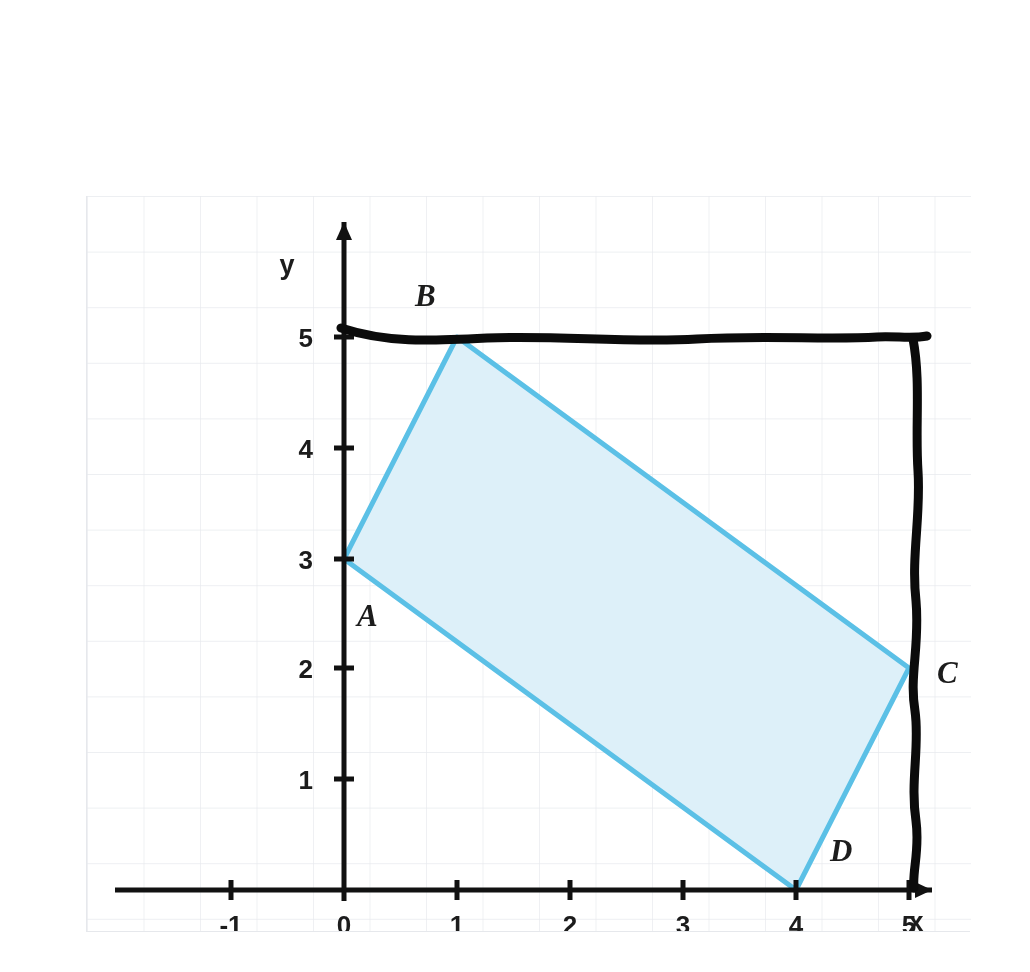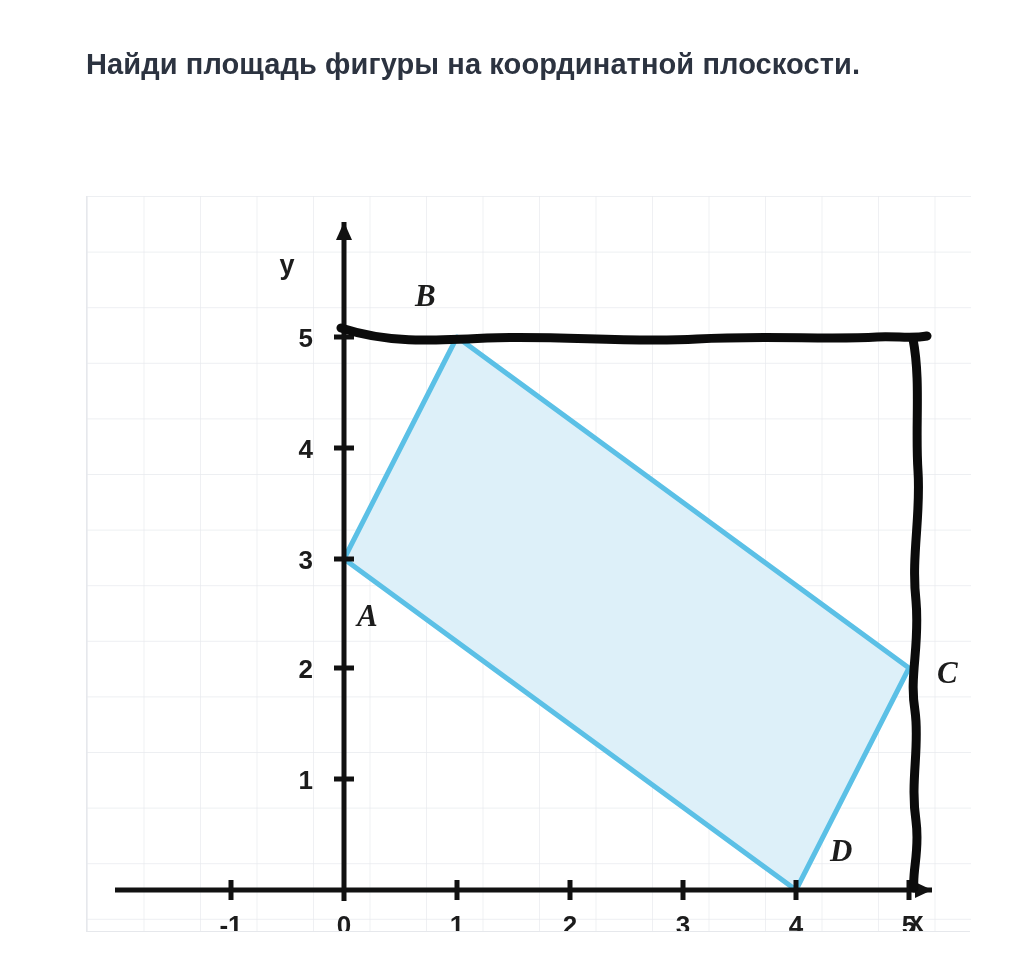--- a/index.html
+++ b/index.html
@@ -73,21 +73,20 @@
     font-size: 31px;
     font-weight: bold;
     fill: #1c1c1c;
   }
 </style>
 </head>
 <body>
 
 <div class="page">
 
-  <div class="task-title">Найди площадь фигуры на координатной плоскости.</div>
 
   <div class="figure-area">
 
     <svg class="grid-svg" viewBox="0 0 884 736">
       <defs>
         <pattern id="smallgrid" width="56.5" height="55.6" patternUnits="userSpaceOnUse">
           <path d="M 56.5 0 L 0 0 0 55.6" fill="none" stroke="#e8eaee" stroke-width="1.4"></path>
         </pattern>
       </defs>
       <rect x="0" y="0" width="884" height="736" fill="url(#smallgrid)"></rect>

